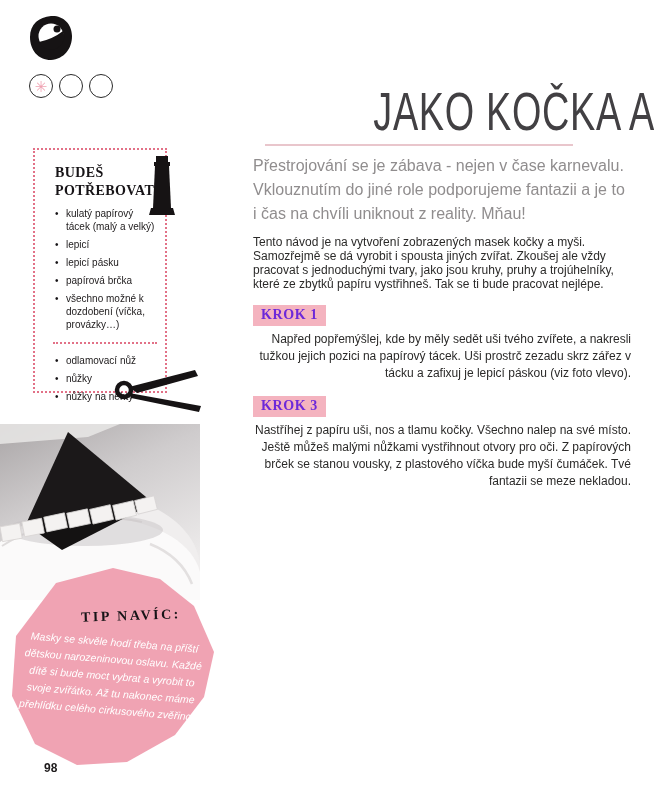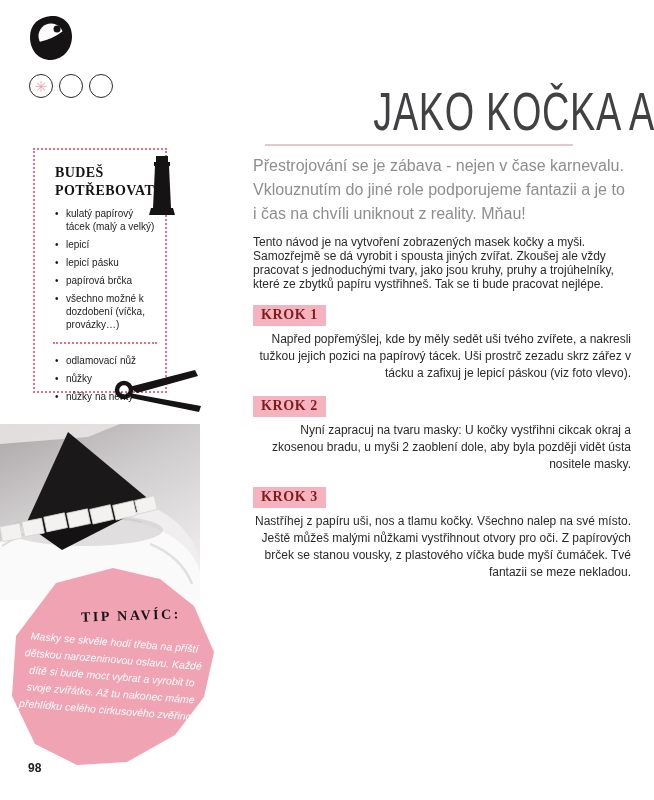--- a/index.html
+++ b/index.html
@@ -50,40 +50,40 @@
     position:absolute;left:28px;top:42px;width:190px;text-align:center;
     font-family:"Liberation Serif",serif;font-weight:bold;font-size:14px;
     letter-spacing:2.5px;color:#171417;transform:rotate(-2deg);
   }
   .tip-text{
     position:absolute;left:11px;top:68px;width:186px;text-align:center;
     font-style:italic;font-size:10.5px;line-height:1.62;color:#ffffff;
     transform:rotate(4.5deg);
   }
   
-  .page-num{position:absolute;left:28px;top:761px;font-size:12px;font-weight:600;color:#1d1a1b;}
+  .page-num{position:absolute;left:44px;top:761px;font-size:12px;font-weight:600;color:#1d1a1b;}
   
   .right-col{position:absolute;left:253px;top:82px;width:378px;}
   .title-wrap{height:58px;overflow:visible;text-align:center;margin-left:40px;}
   .title{
     display:inline-block;font-size:54px;line-height:58px;font-weight:100;
     color:#424043;letter-spacing:1px;white-space:nowrap;
     transform:scaleX(.70);transform-origin:center;
   }
   .pink-line{margin:4px 0 0 12px;width:308px;height:2px;background:var(--pink-line);}
   .subtitle{
     margin-top:8px;text-align:left;font-weight:300;
     font-size:16px;line-height:24px;color:var(--grey-subtitle);
   }
   .intro{margin-top:9px;font-size:12px;line-height:14px;color:var(--ink);}
   .step{margin-top:14px;}
   .step-label{
     display:inline-block;background:var(--pink-badge);
     font-family:"Liberation Serif",serif;font-weight:bold;font-size:14px;
-    letter-spacing:.6px;color:#7f1d1d;padding:2px 8px 3px;
+    letter-spacing:.6px;color:#6d28d9;padding:2px 8px 3px;
   }
   .step-text{margin-top:5px;font-size:12px;line-height:17px;color:var(--ink);text-align:right;}
 </style>
 </head>
 <body>
 
 <div class="page">
 
   <svg class="logo" viewBox="0 0 46 48">
     <path d="M23,2 C34,1 44,9 44,22 C44,35 36,45 23,46 C10,46 2,36 2,23 C2,10 11,3 23,2 Z" fill="#161314"></path>
@@ -172,22 +172,18 @@
     </div>
     <div class="pink-line"></div>
     <p class="subtitle">Přestrojování se je zábava - nejen v čase karnevalu. Vklouznutím do jiné role podporujeme fantazii a je to i čas na chvíli uniknout z reality. Mňau!</p>
     <p class="intro">Tento návod je na vytvoření zobrazených masek kočky a myši. Samozřejmě se dá vyrobit i spousta jiných zvířat. Zkoušej ale vždy pracovat s jednoduchými tvary, jako jsou kruhy, pruhy a trojúhelníky, které ze zbytků papíru vystřihneš. Tak se ti bude pracovat nejlépe.</p>
 
     <div class="step">
       <span class="step-label">KROK 1</span>
       <p class="step-text">Napřed popřemýšlej, kde by měly sedět uši tvého zvířete, a nakresli tužkou jejich pozici na papírový tácek. Uši prostrč zezadu skrz zářez v tácku a zafixuj je lepicí páskou (viz foto vlevo).</p>
     </div>
     <div class="step">
-      <span class="step-label">KROK 2</span>
-      <p class="step-text">Nyní zapracuj na tvaru masky: U kočky vystřihni cikcak okraj a zkosenou bradu, u myši 2 zaoblení dole, aby byla později vidět ústa nositele masky.</p>
-    </div>
-    <div class="step">
       <span class="step-label">KROK 3</span>
       <p class="step-text">Nastříhej z papíru uši, nos a tlamu kočky. Všechno nalep na své místo. Ještě můžeš malými nůžkami vystřihnout otvory pro oči. Z papírových brček se stanou vousky, z plastového víčka bude myší čumáček. Tvé fantazii se meze nekladou.</p>
     </div>
   </div>
 
 </div>
 
 </body></html>

